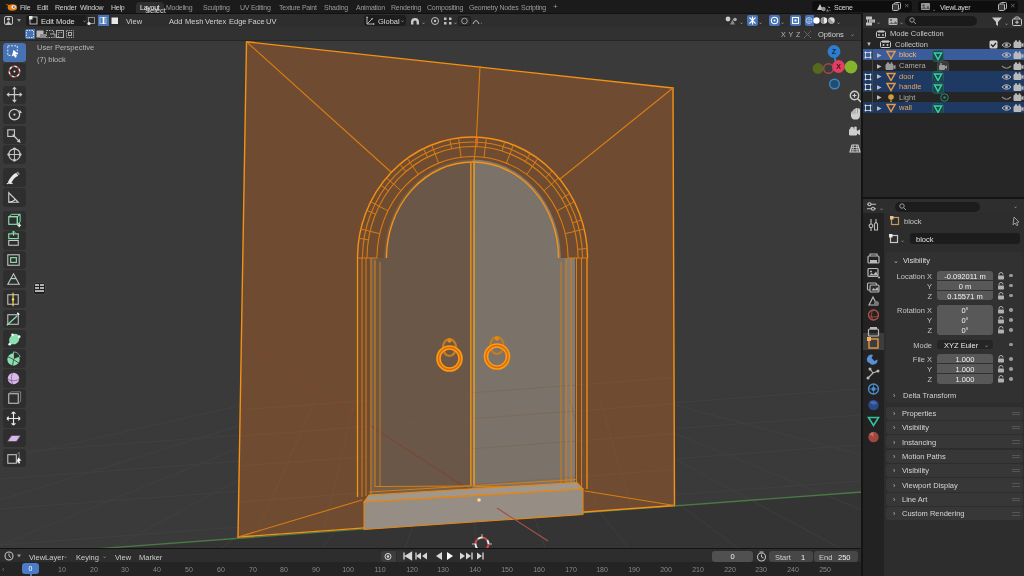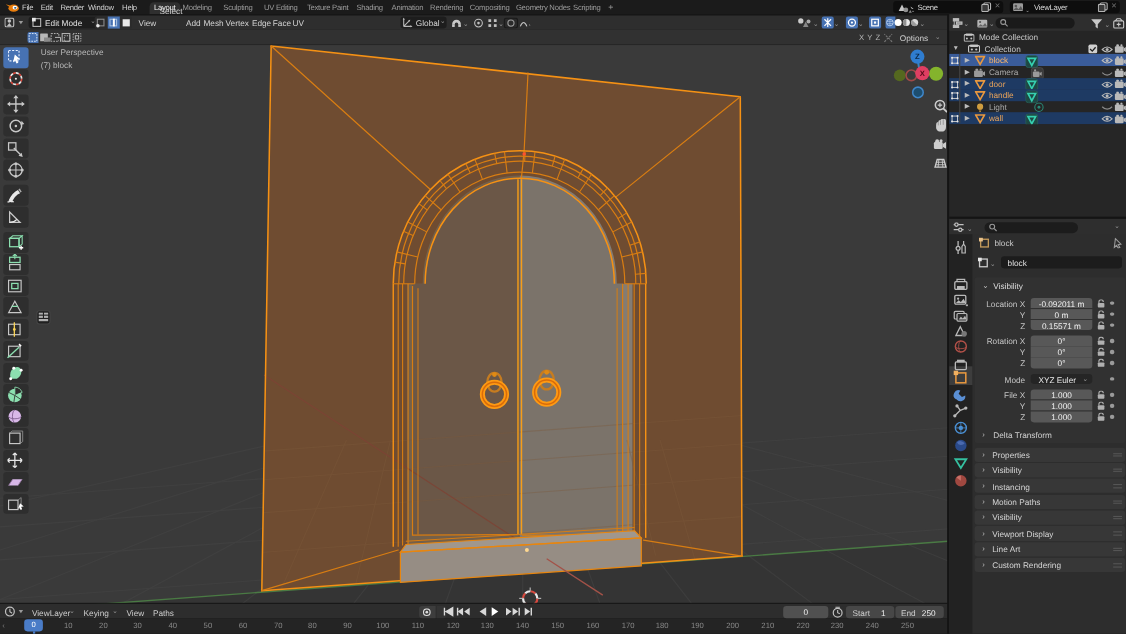--- a/index.html
+++ b/index.html
@@ -538,21 +538,21 @@
 <svg class="abs" style="left:4px;top:551px" width="20" height="10" viewBox="0 0 20 10">
       <circle cx="5" cy="5" r="4" fill="none" stroke="#c0c0c0" stroke-width="1.1"></circle>
       <path d="M5,2.5 V5 L7,6.5" stroke="#c0c0c0" fill="none" stroke-width="1"></path>
       <path d="M13,3.5 l4,0 l-2,3 Z" fill="#9a9a9a"></path>
     </svg>
 <div class="txt" style="left:29px;top:553.5px">ViewLayer</div>
 <div class="txt" style="left:63px;top:553px;color:#999;font-size:6px">⌄</div>
 <div class="txt" style="left:76px;top:553.5px">Keying</div>
 <div class="txt" style="left:102px;top:553px;color:#999;font-size:6px">⌄</div>
 <div class="txt" style="left:115px;top:553.5px">View</div>
-<div class="txt" style="left:139px;top:553.5px">Paths</div>
+<div class="txt" style="left:139px;top:553.5px">Marker</div>
 <div class="abs" style="left:381px;top:550.5px;width:15px;height:11px;background:#3d3d3d;border-radius:3px 0 0 3px"></div>
 <svg class="abs" style="left:384px;top:553px" width="8" height="8" viewBox="0 0 8 8">
       <circle cx="4" cy="3.5" r="3" fill="none" stroke="#ddd" stroke-width="1"></circle>
       <circle cx="4" cy="3.5" r="1.2" fill="#ddd"></circle>
     </svg>
 <div class="abs" style="left:396.5px;top:550.5px;width:9px;height:11px;background:#333;border-radius:0 3px 3px 0"></div>
 <svg class="abs" style="left:403px;top:550px" width="82" height="12" viewBox="0 0 82 12">
       <g fill="#d8d8d8">
 <path d="M1,2.5 v7 M2.5,6 l6,-3.5 v7 Z" stroke="#d8d8d8" stroke-width="1.3" fill="#d8d8d8"></path>
 <path d="M13,6 l5,-3.5 v7 Z M19,6 l5,-3.5 v7 Z"></path>

